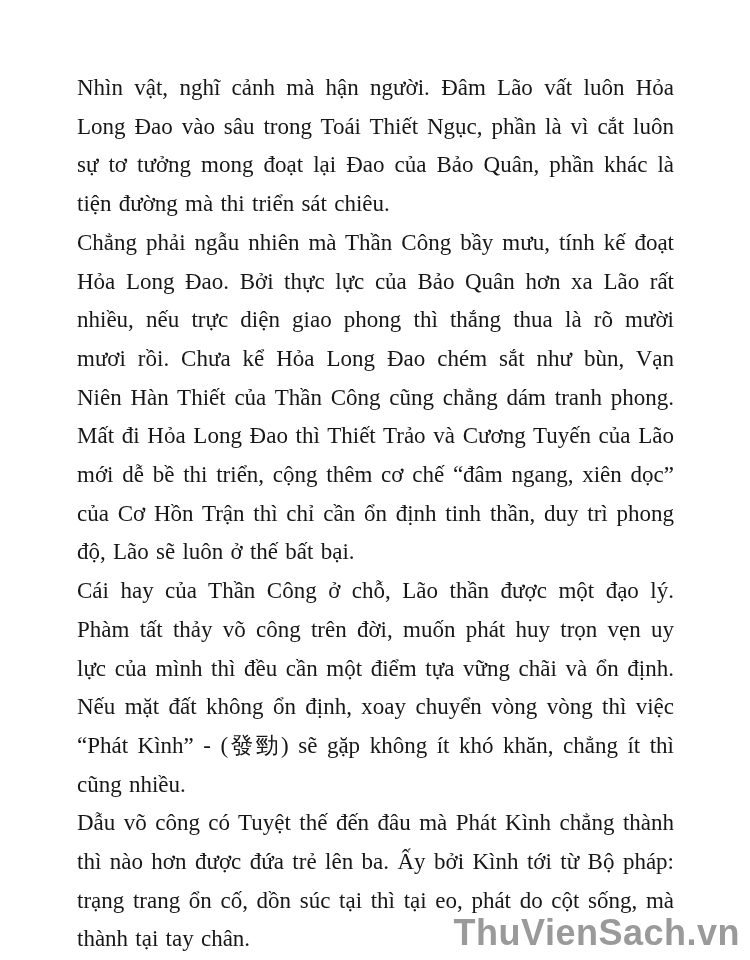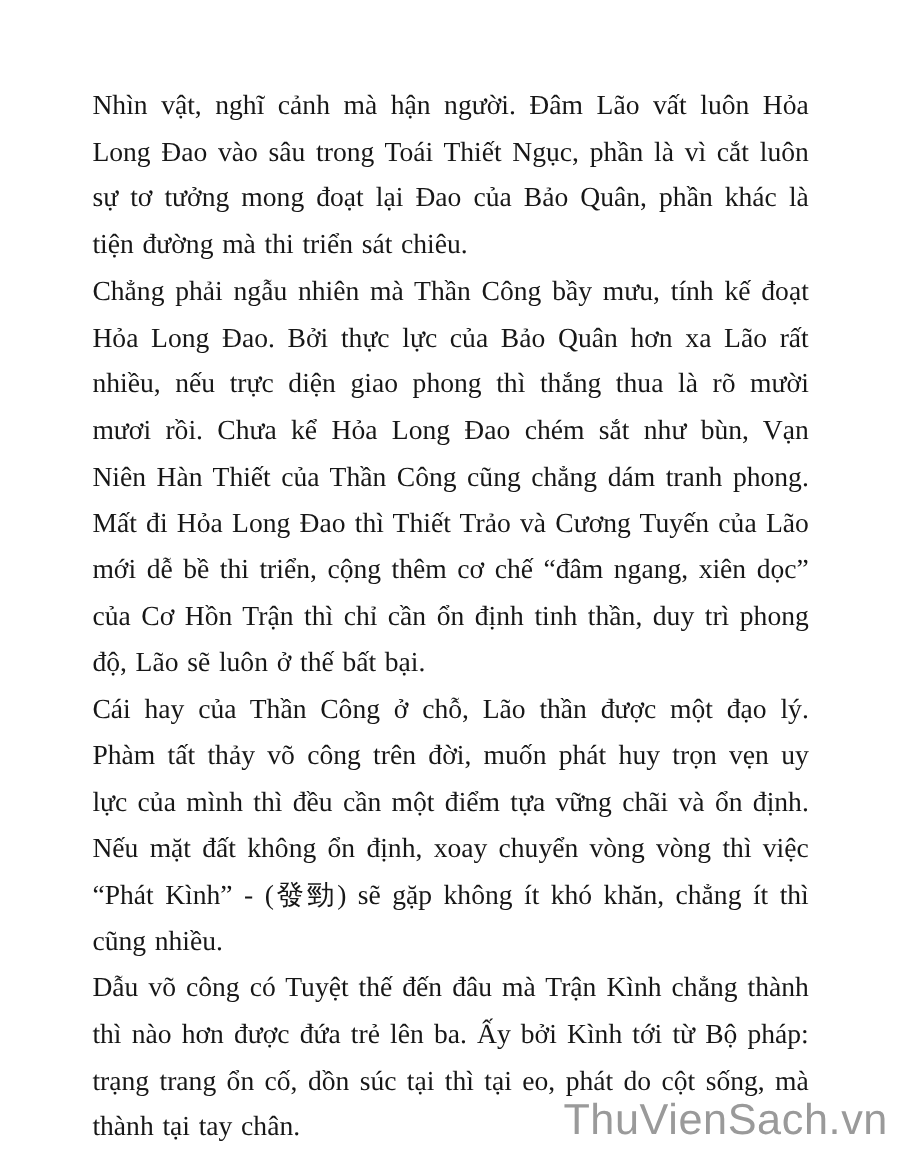--- a/index.html
+++ b/index.html
@@ -29,29 +29,29 @@
   .text-block p {
     margin: 0;
     padding: 0;
   }
   .watermark {
     position: absolute;
     right: 10px;
     bottom: 6px;
     font-family: "Liberation Sans", "DejaVu Sans", sans-serif;
     font-size: 36px;
-    font-weight: 400;
+    font-weight: 700;
     letter-spacing: 0.5px;
     color: #9a9a9a;
   }
 </style>
 </head>
 <body>
 
 <div class="page">
   <div class="text-block">
     <p>Nhìn vật, nghĩ cảnh mà hận người. Đâm Lão vất luôn Hỏa Long Đao vào sâu trong Toái Thiết Ngục, phần là vì cắt luôn sự tơ tưởng mong đoạt lại Đao của Bảo Quân, phần khác là tiện đường mà thi triển sát chiêu.</p>
     <p>Chẳng phải ngẫu nhiên mà Thần Công bầy mưu, tính kế đoạt Hỏa Long Đao. Bởi thực lực của Bảo Quân hơn xa Lão rất nhiều, nếu trực diện giao phong thì thắng thua là rõ mười mươi rồi. Chưa kể Hỏa Long Đao chém sắt như bùn, Vạn Niên Hàn Thiết của Thần Công cũng chẳng dám tranh phong. Mất đi Hỏa Long Đao thì Thiết Trảo và Cương Tuyến của Lão mới dễ bề thi triển, cộng thêm cơ chế “đâm ngang, xiên dọc” của Cơ Hồn Trận thì chỉ cần ổn định tinh thần, duy trì phong độ, Lão sẽ luôn ở thế bất bại.</p>
     <p>Cái hay của Thần Công ở chỗ, Lão thần được một đạo lý. Phàm tất thảy võ công trên đời, muốn phát huy trọn vẹn uy lực của mình thì đều cần một điểm tựa vững chãi và ổn định. Nếu mặt đất không ổn định, xoay chuyển vòng vòng thì việc “Phát Kình” - (發勁) sẽ gặp không ít khó khăn, chẳng ít thì cũng nhiều.</p>
-    <p>Dẫu võ công có Tuyệt thế đến đâu mà Trận Kình chẳng thành thì nào hơn được đứa trẻ lên ba. Ấy bởi Kình tới từ Bộ pháp: trạng trang ổn cố, dồn súc tại thì tại eo, phát do cột sống, mà thành tại tay chân.</p>
+    <p>Dẫu võ công có Tuyệt thế đến đâu mà Phát Kình chẳng thành thì nào hơn được đứa trẻ lên ba. Ấy bởi Kình tới từ Bộ pháp: trạng trang ổn cố, dồn súc tại thì tại eo, phát do cột sống, mà thành tại tay chân.</p>
   </div>
   <div class="watermark">ThuVienSach.vn</div>
 </div>
 
 </body></html>

